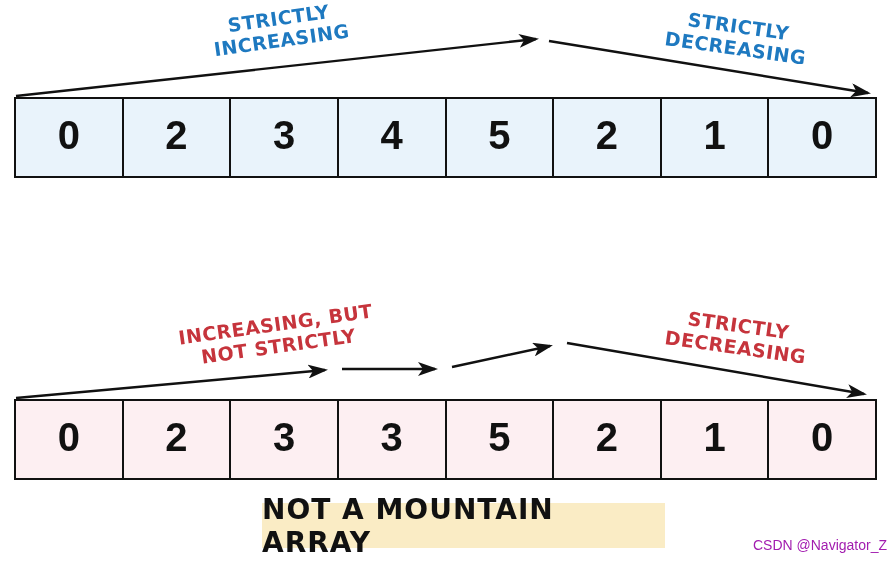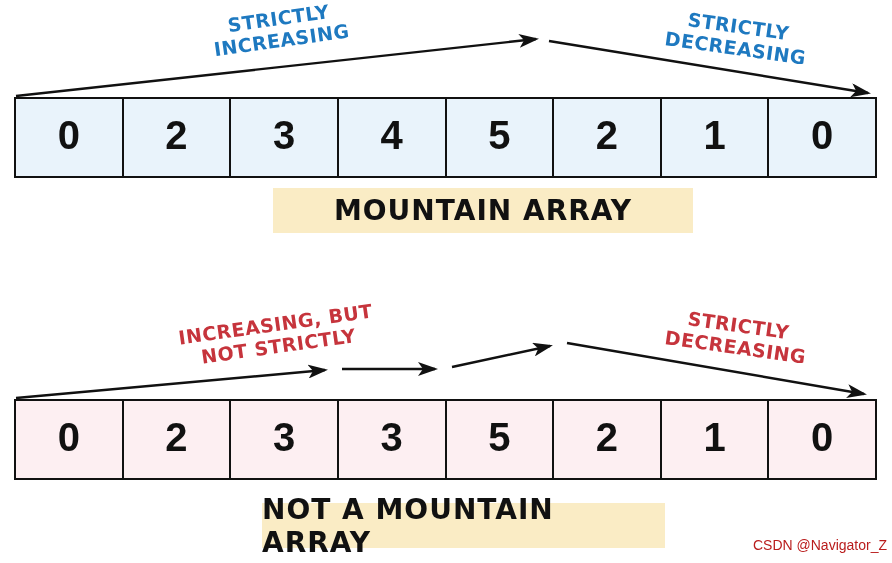--- a/index.html
+++ b/index.html
@@ -58,21 +58,21 @@
     font-family:"DejaVu Sans", sans-serif;
   }
   #mountain-caption{left:273px;top:188px;width:420px;}
   #not-mountain-caption{left:262px;top:503px;width:403px;justify-content:flex-end;}
 
   #watermark{
     position:absolute;
     right:5px;top:537px;
     font-family:"Liberation Sans", sans-serif;
     font-size:14px;
-    color:#b91c1c;
+    color:#a21caf;
   }
 </style>
 </head>
 <body>
 
 <div id="stage">
 
   <svg id="arrows" viewBox="0 0 892 563" xmlns="http://www.w3.org/2000/svg">
     <defs>
       <marker id="ah" markerUnits="userSpaceOnUse" markerWidth="20" markerHeight="14" refX="17" refY="7" orient="auto">
@@ -102,23 +102,20 @@
     <div class="cell">0</div>
     <div class="cell">2</div>
     <div class="cell">3</div>
     <div class="cell">4</div>
     <div class="cell">5</div>
     <div class="cell">2</div>
     <div class="cell">1</div>
     <div class="cell">0</div>
   </div>
 
-  <div id="mountain-caption" class="caption">
-    <span>MOUNTAIN ARRAY</span>
-  </div>
 
   <div class="annotation red ann-rot-neg" style="left:157px;top:313px;width:240px;">
     <span class="line">INCREASING, BUT</span>
     <span class="line">NOT STRICTLY</span>
   </div>
   <div class="annotation red ann-rot-pos" style="left:637px;top:314px;width:200px;">
     <span class="line">STRICTLY</span>
     <span class="line">DECREASING</span>
   </div>
 

